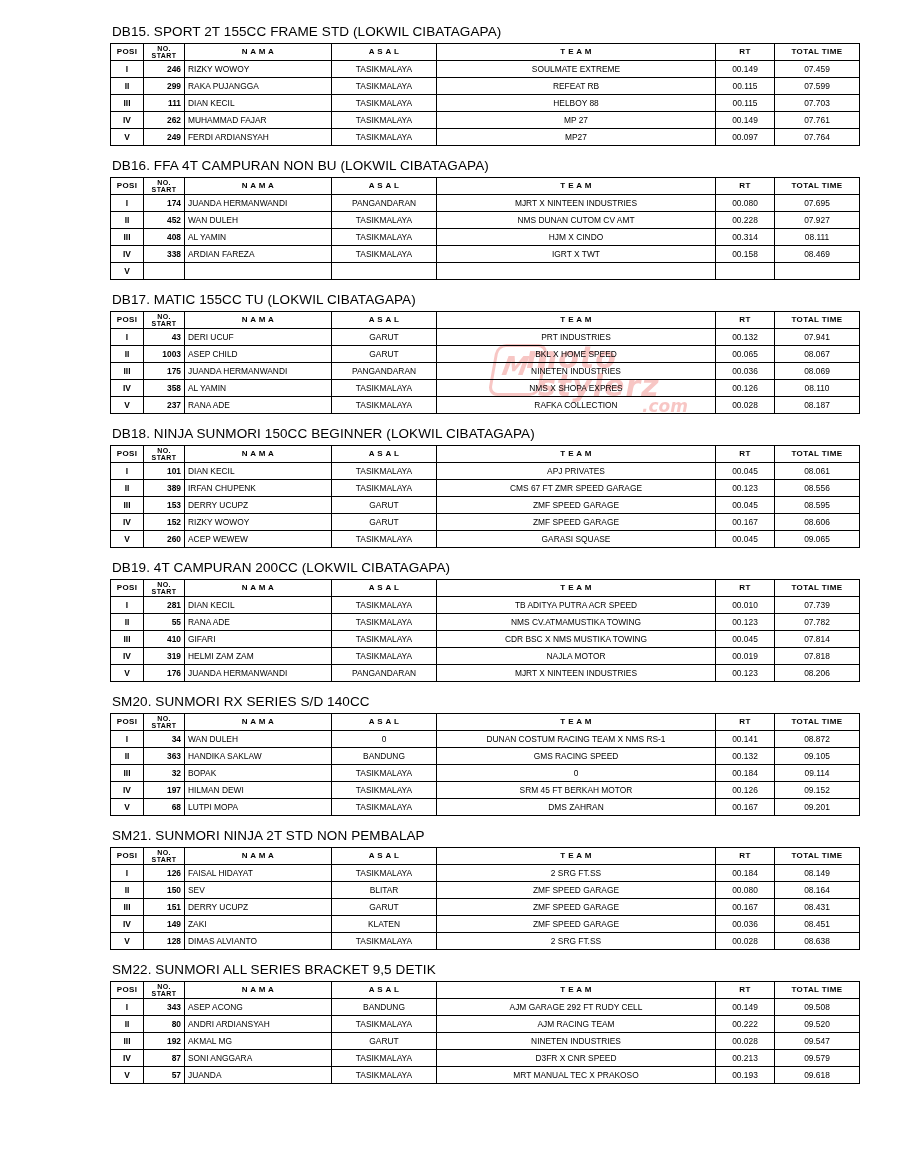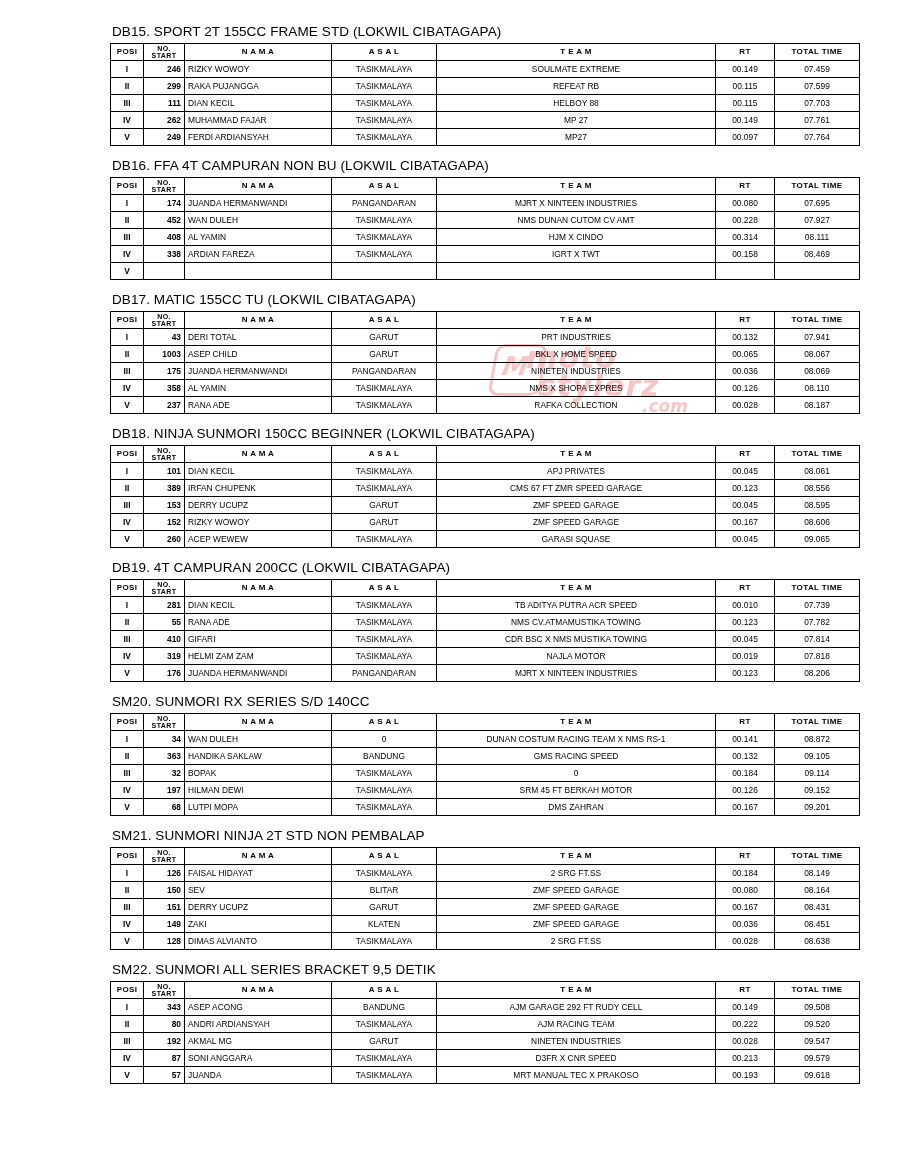--- a/index.html
+++ b/index.html
@@ -305,21 +305,21 @@
               <th class="c-asal">A S A L</th>
               <th class="c-team">T E A M</th>
               <th class="c-rt">RT</th>
               <th class="c-tt">TOTAL TIME</th>
             </tr>
           </thead>
           <tbody>
             <tr>
               <td class="posi">I</td>
               <td class="no">43</td>
-              <td class="nama">DERI TOTAL</td>
+              <td class="nama">DERI UCUF</td>
               <td class="asal">GARUT</td>
               <td class="team">PRT INDUSTRIES</td>
               <td class="rt">00.132</td>
               <td class="tt">07.941</td>
             </tr>
             <tr>
               <td class="posi">II</td>
               <td class="no">1003</td>
               <td class="nama">ASEP CHILD</td>
               <td class="asal">GARUT</td>

